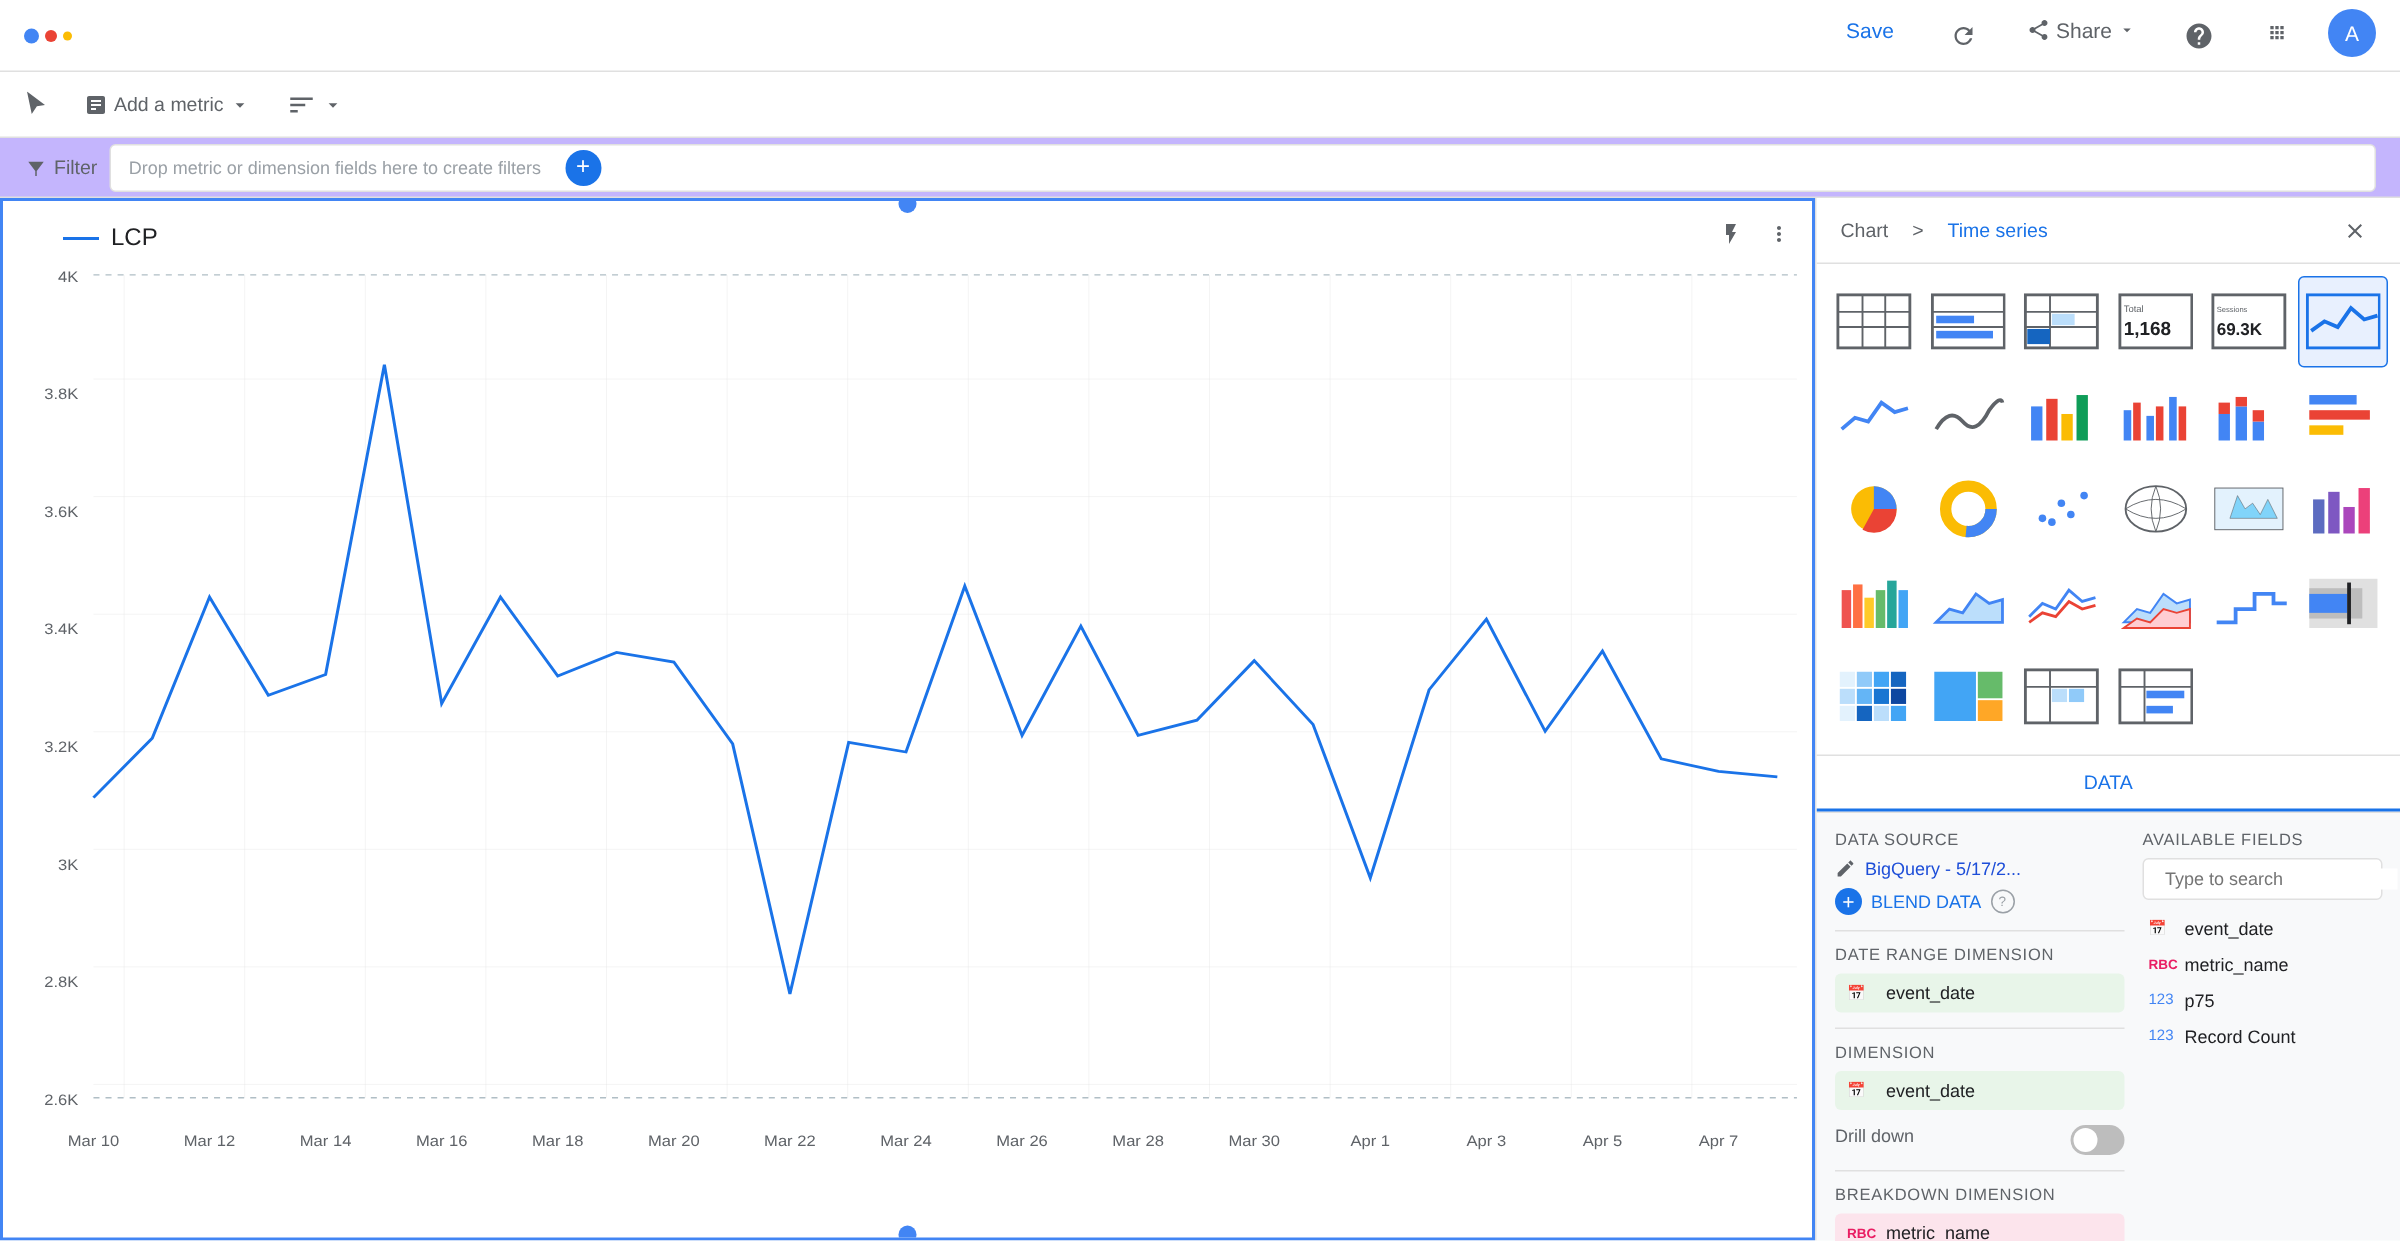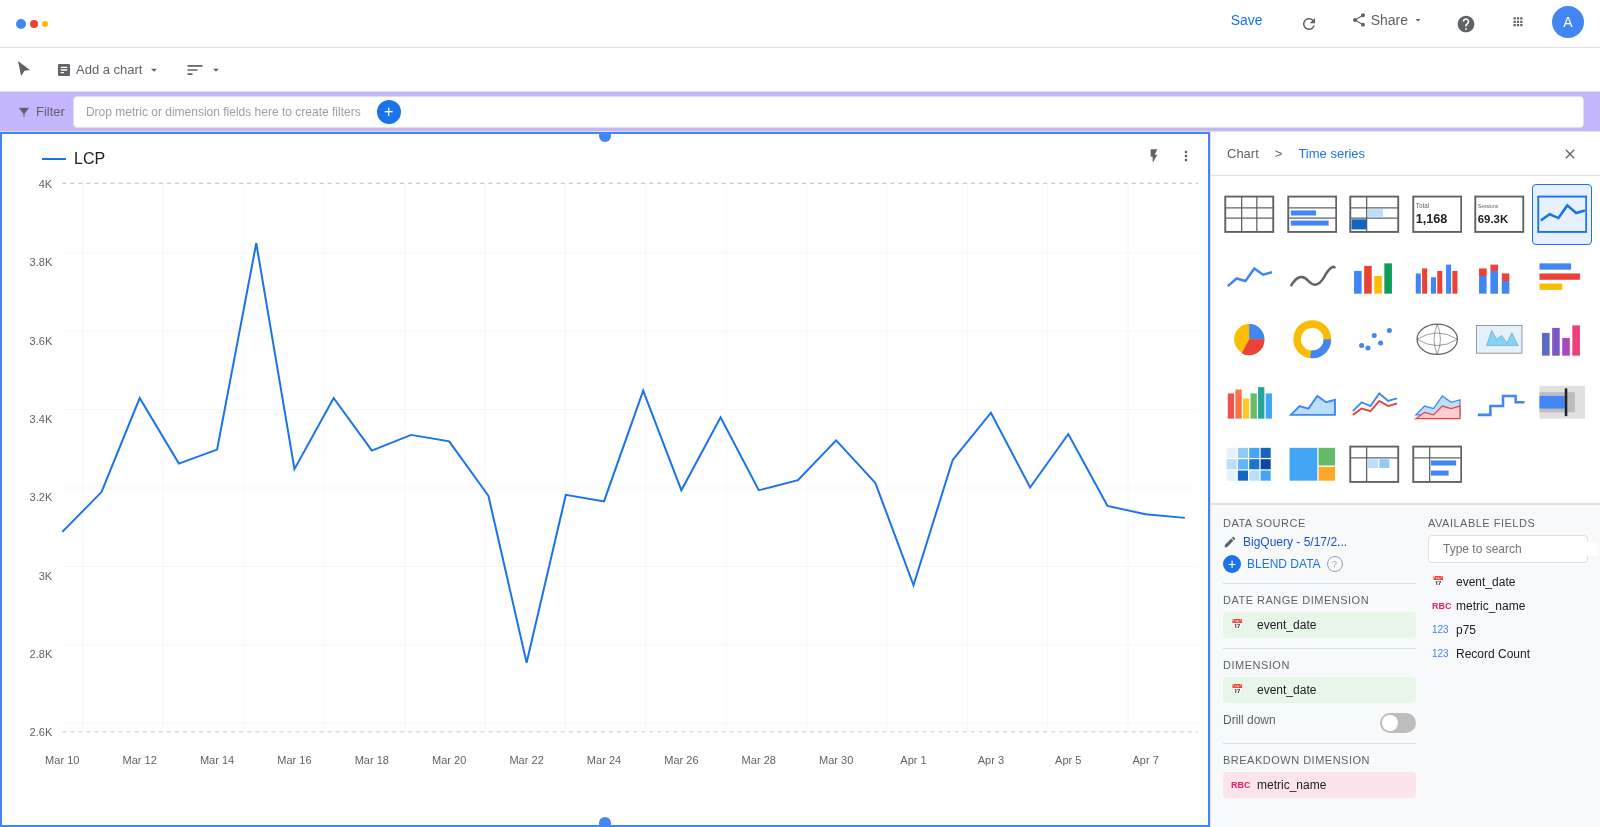--- a/index.html
+++ b/index.html
@@ -184,21 +184,21 @@
 <div class="toolbar">
   <button class="select-tool">
     <svg width="18" height="18" viewBox="0 0 24 24" fill="#5f6368">
         <path d="M4 0l16 12-7.21 1.02L8.2 20z"></path>
       </svg>
   </button>
   <button class="toolbar-btn">
     <svg width="16" height="16" viewBox="0 0 24 24" fill="#5f6368">
         <path d="M19 3H5c-1.1 0-2 .9-2 2v14c0 1.1.9 2 2 2h14c1.1 0 2-.9 2-2V5c0-1.1-.9-2-2-2zm-7 14H7v-2h5v2zm5-4H7v-2h10v2zm0-4H7V7h10v2z"></path>
       </svg>
-    <span>Add a chart</span>
+    <span>Add a metric</span>
     <svg width="14" height="14" viewBox="0 0 24 24" fill="#5f6368">
         <path d="M7 10l5 5 5-5z"></path>
       </svg>
   </button>
   <button class="toolbar-btn">
     <svg width="20" height="20" viewBox="0 0 24 24" fill="#5f6368">
         <path d="M3 18h6v-2H3v2zm0-5h12v-2H3v2zm0-7v2h18V6H3z"></path>
       </svg>
     <svg width="14" height="14" viewBox="0 0 24 24" fill="#5f6368">
         <path d="M7 10l5 5 5-5z"></path>
@@ -554,20 +554,21 @@
             <rect x="1" y="1" width="38" height="28" fill="none" stroke="#5f6368" stroke-width="1.5"></rect>
             <line x1="1" y1="10" x2="39" y2="10" stroke="#5f6368" stroke-width="1"></line>
             <line x1="14" y1="1" x2="14" y2="29" stroke="#5f6368" stroke-width="1"></line>
             <rect x="15" y="12" width="20" height="4" fill="#4285f4"></rect>
             <rect x="15" y="20" width="14" height="4" fill="#4285f4"></rect>
           </svg>
       </button>
     </div>
 
     <div class="panel-tabs">
+      <button class="panel-tab active">DATA</button>
     </div>
 
     <div class="panel-content">
 
       <div style="display:flex;gap:12px;">
 
         <div style="flex:1;min-width:0;">
 
           <div class="panel-section">
             <div class="section-label">Data source</div>

